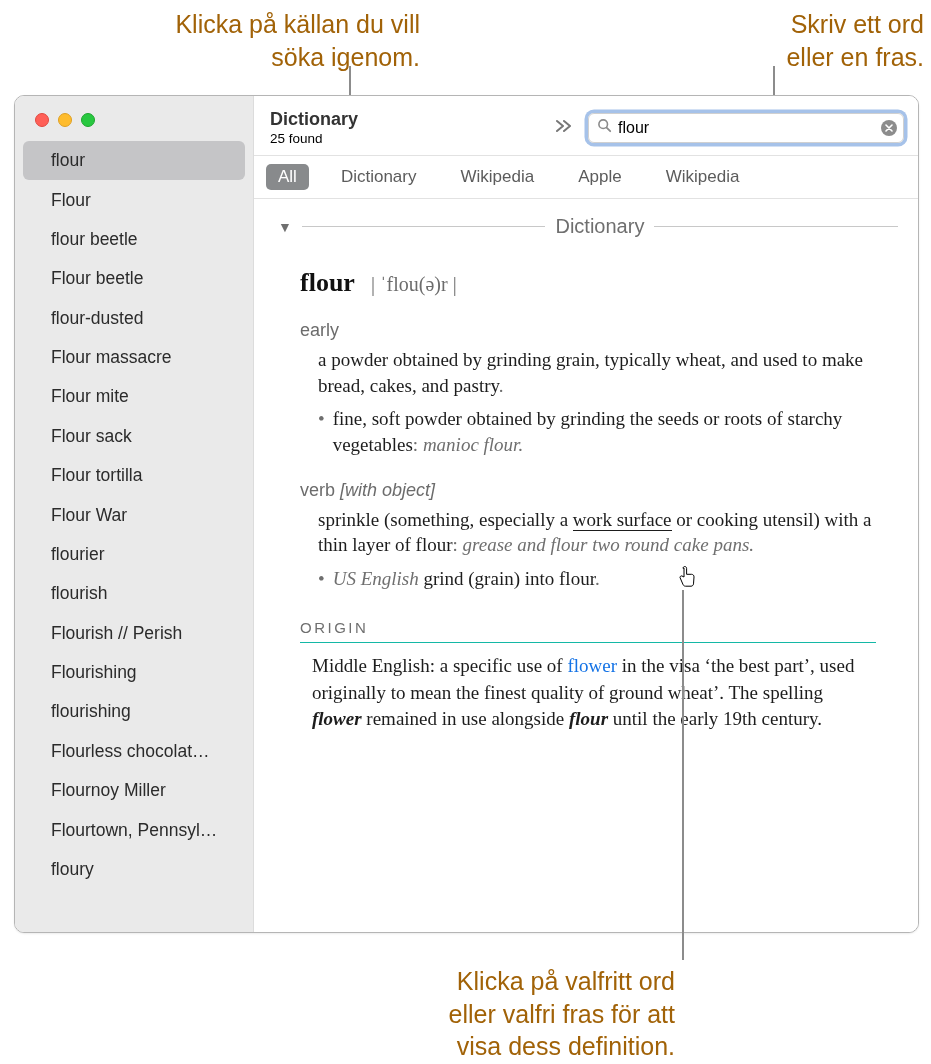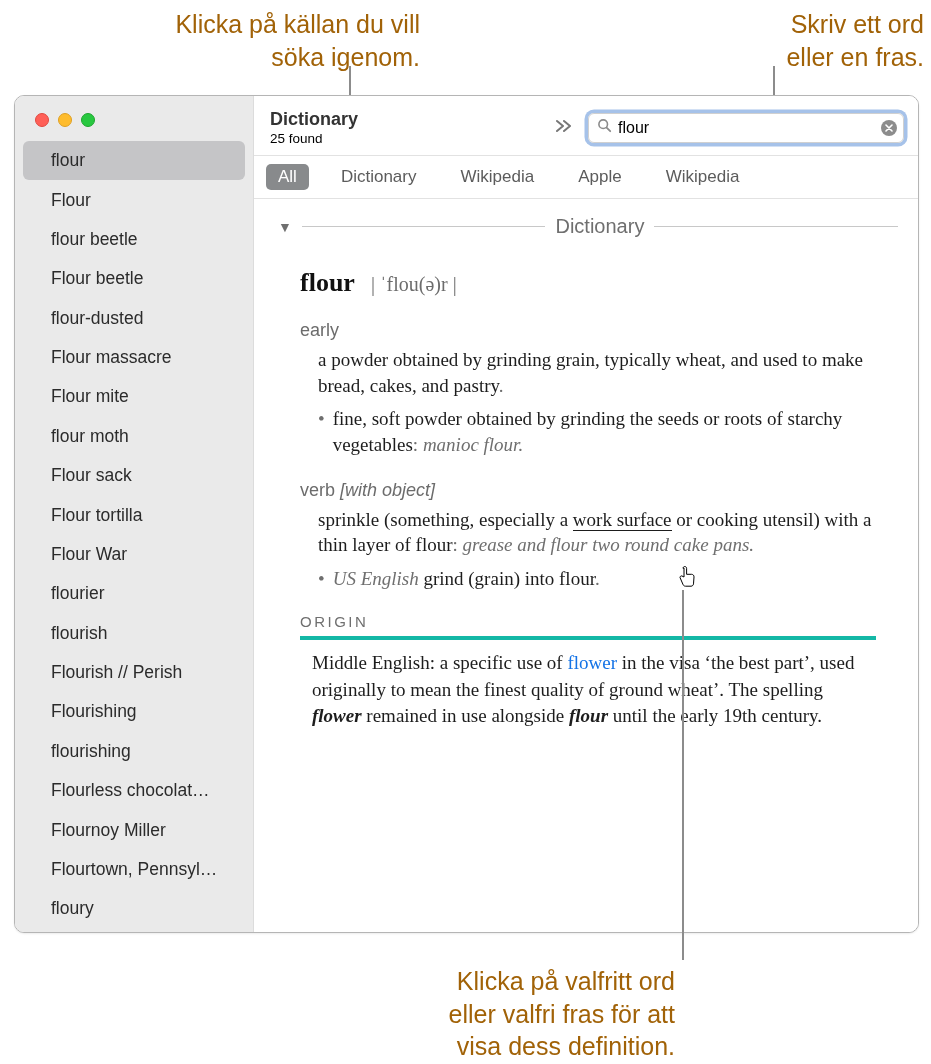--- a/index.html
+++ b/index.html
@@ -202,23 +202,23 @@
   .colon { color:#6f6f6f; }
   .link-term {
     border-bottom: 1.5px solid #1d1d1d;
     cursor: pointer;
   }
   .origin-head {
     font-family: -apple-system, Arial, sans-serif;
     font-size: 15px;
     letter-spacing: 2.5px;
     color:#6f6f6f;
-    margin-top: 22px;
+    margin-top: 28px;
     padding-bottom: 6px;
-    border-bottom: 4px solid #14b8a6;
+    border-bottom: 1px solid #14b8a6;
   }
   .origin-body {
     margin-top: 10px;
     font-size: 19px;
     line-height: 1.38;
     color:#1d1d1d;
     padding-left: 12px;
   }
   .xref { color:#1473e6; }
   .bi { font-weight:700; font-style: italic; }
@@ -260,21 +260,20 @@
       <div class="tl green"></div>
     </div>
     <div class="sidelist">
       <div class="sideitem selected">flour</div>
       <div class="sideitem">Flour</div>
       <div class="sideitem">flour beetle</div>
       <div class="sideitem">Flour beetle</div>
       <div class="sideitem">flour-dusted</div>
       <div class="sideitem">Flour massacre</div>
       <div class="sideitem">Flour mite</div>
-      <div class="sideitem">flour moth</div>
       <div class="sideitem">Flour sack</div>
       <div class="sideitem">Flour tortilla</div>
       <div class="sideitem">Flour War</div>
       <div class="sideitem">flourier</div>
       <div class="sideitem">flourish</div>
       <div class="sideitem">Flourish // Perish</div>
       <div class="sideitem">Flourishing</div>
       <div class="sideitem">flourishing</div>
       <div class="sideitem">Flourless chocolat…</div>
       <div class="sideitem">Flournoy Miller</div>

